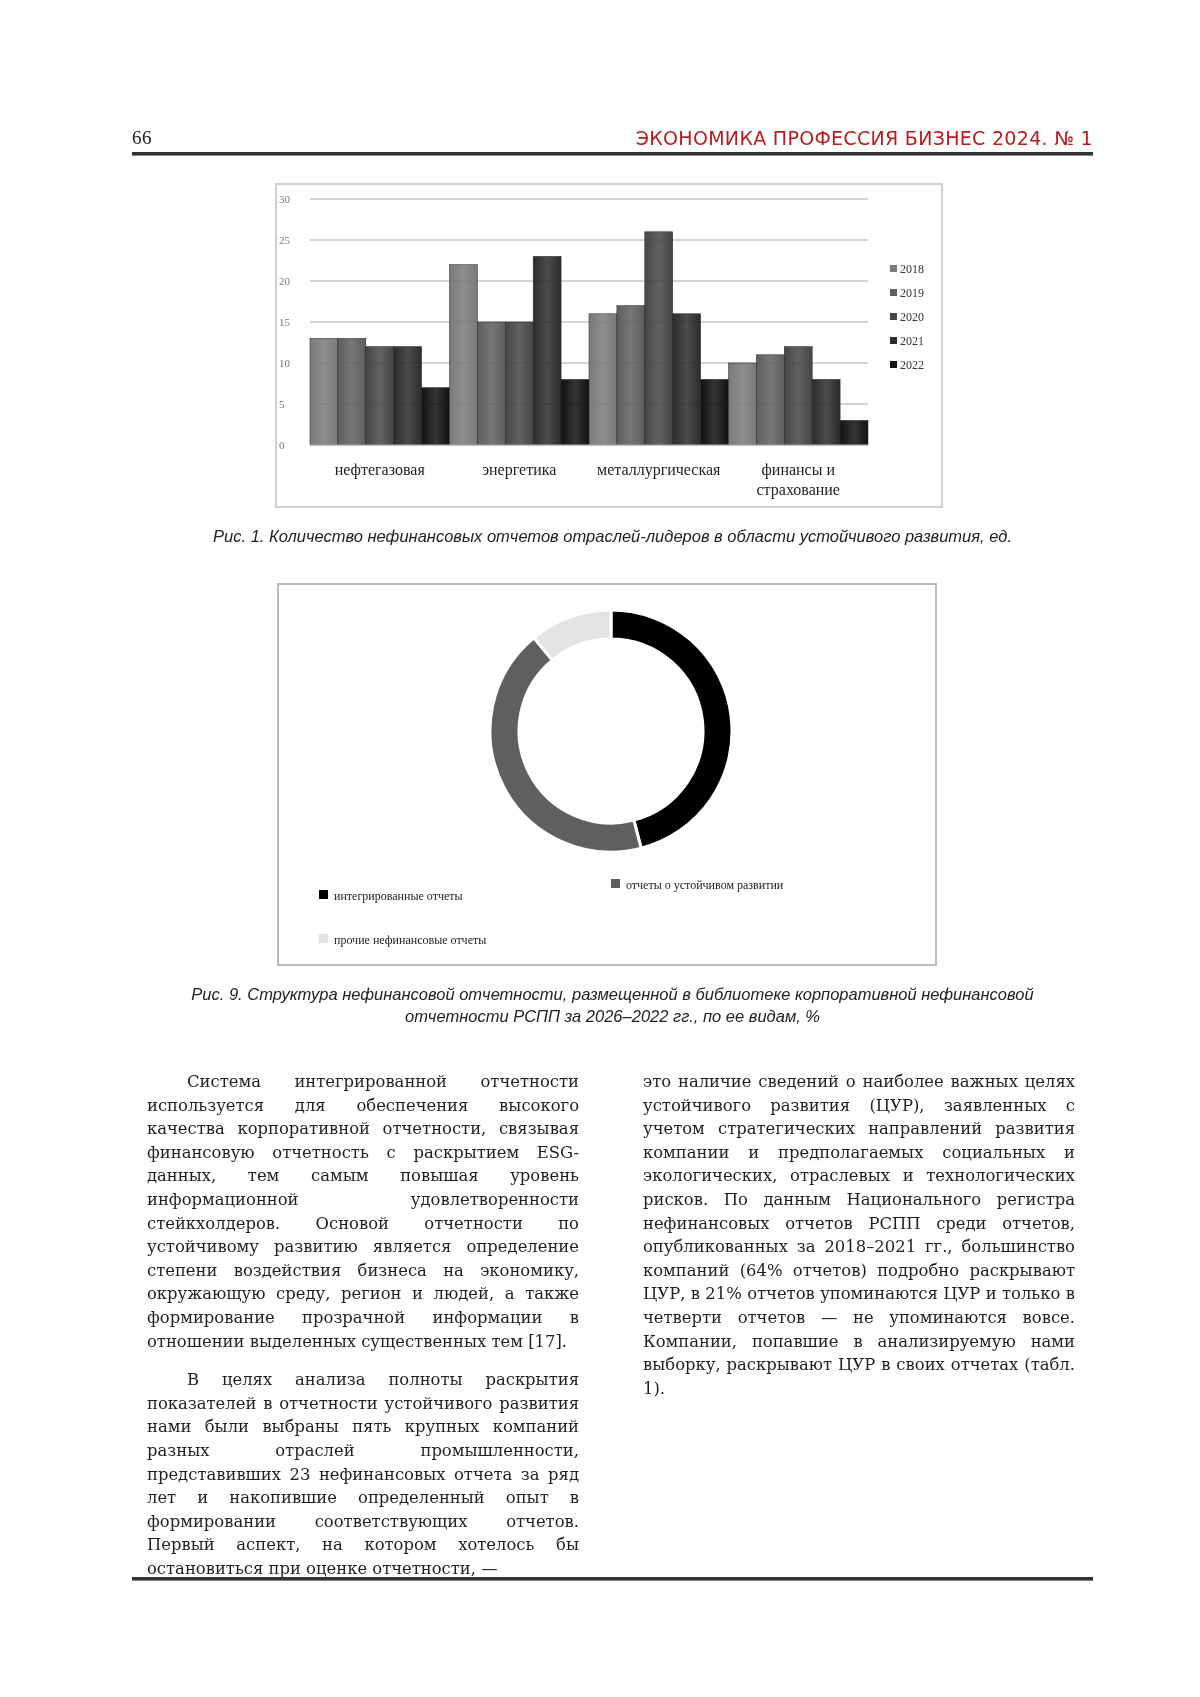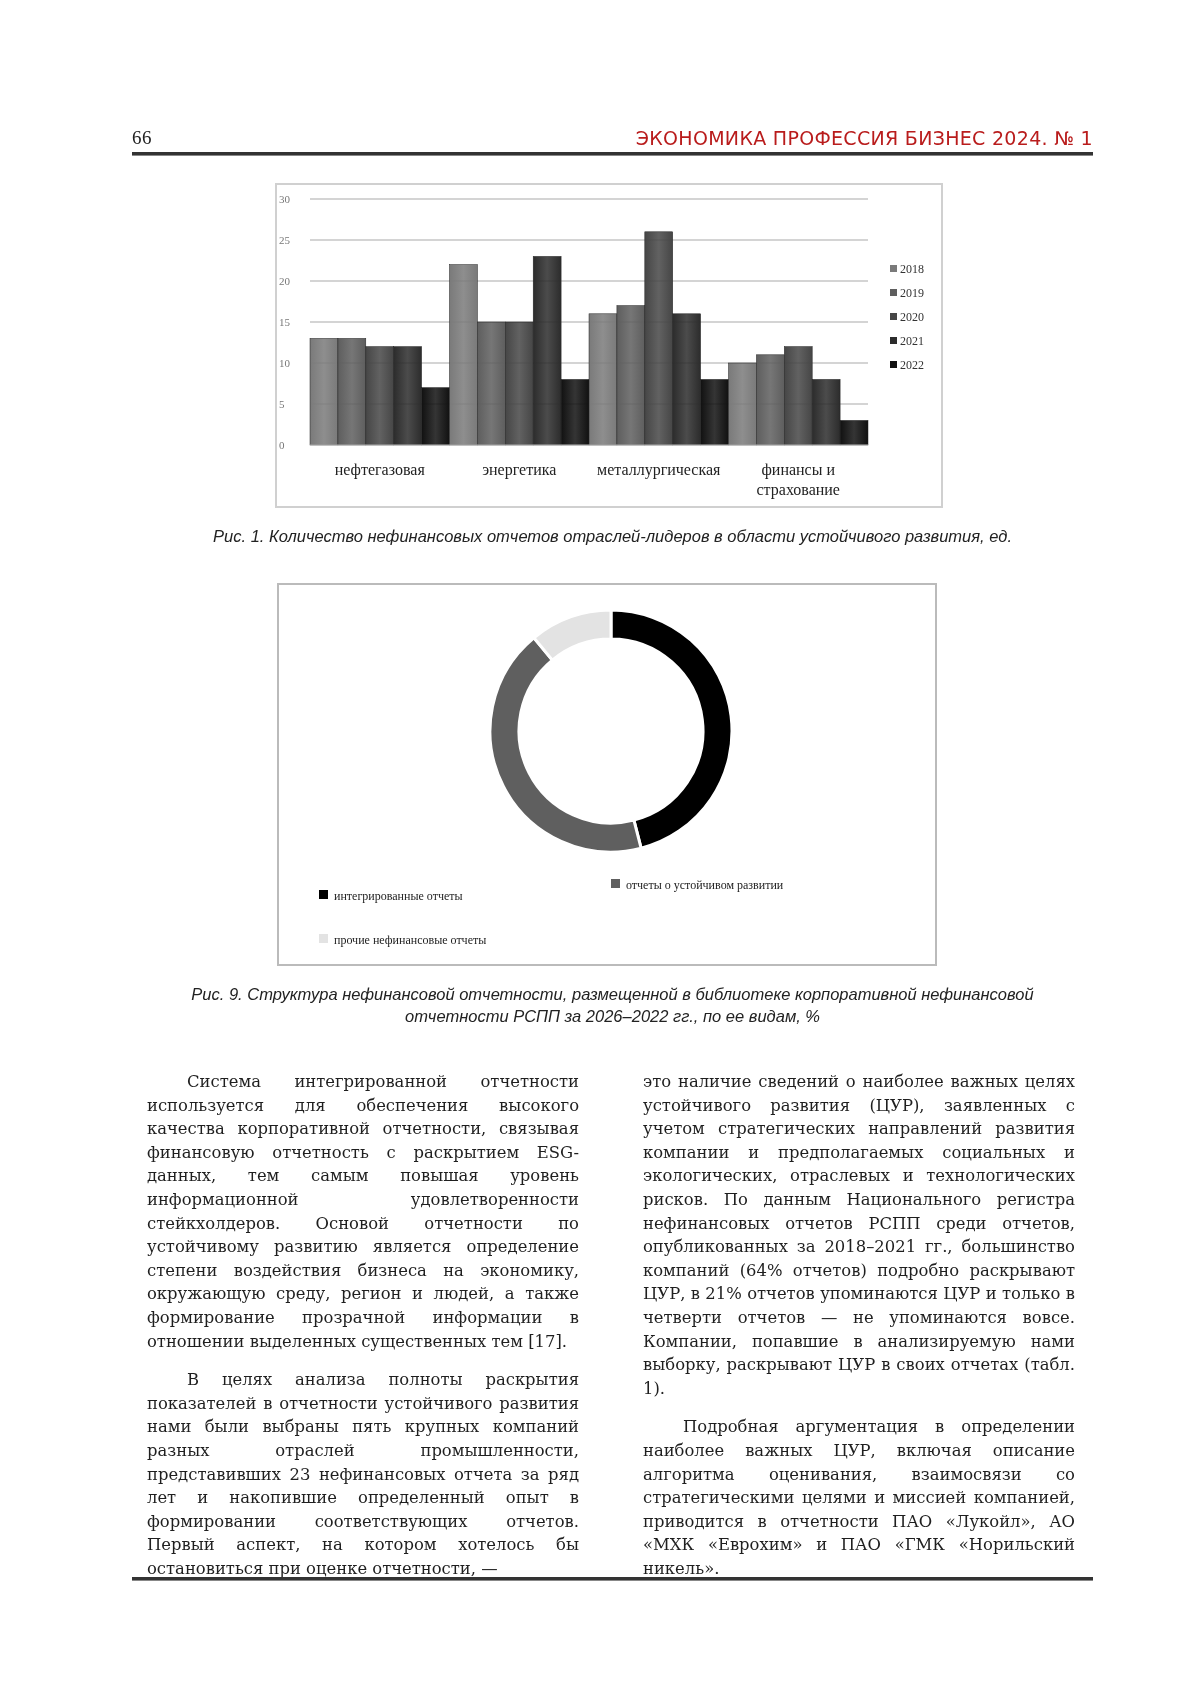--- a/index.html
+++ b/index.html
@@ -133,16 +133,15 @@
   <div>Рис. 9. Структура нефинансовой отчетности, размещенной в библиотеке корпоративной нефинансовой</div>
   <div>отчетности РСПП за 2026–2022 гг., по ее видам, %</div>
 </div>
 
 <div class="col left">
   <p class="indent">Система интегрированной отчетности используется для обеспечения высокого качества корпоративной отчетности, связывая финансовую отчетность с раскрытием ESG-данных, тем самым повышая уровень информационной удовлетворенности стейкхолдеров. Основой отчетности по устойчивому развитию является определение степени воздействия бизнеса на экономику, окружающую среду, регион и людей, а также формирование прозрачной информации в отношении выделенных существенных тем [17].</p>
   <p class="indent">В целях анализа полноты раскрытия показателей в отчетности устойчивого развития нами были выбраны пять крупных компаний разных отраслей промышленности, представивших 23 нефинансовых отчета за ряд лет и накопившие определенный опыт в формировании соответствующих отчетов. Первый аспект, на котором хотелось бы остановиться при оценке отчетности, —</p>
 </div>
 <div class="col right">
   <p>это наличие сведений о наиболее важных целях устойчивого развития (ЦУР), заявленных с учетом стратегических направлений развития компании и предполагаемых социальных и экологических, отраслевых и технологических рисков. По данным Национального регистра нефинансовых отчетов РСПП среди отчетов, опубликованных за 2018–2021 гг., большинство компаний (64% отчетов) подробно раскрывают ЦУР, в 21% отчетов упоминаются ЦУР и только в четверти отчетов — не упоминаются вовсе. Компании, попавшие в анализируемую нами выборку, раскрывают ЦУР в своих отчетах (табл. 1).</p>
-  <p class="indent">Подробная аргументация в определении наиболее важных ЦУР, включая описание алгоритма оценивания, взаимосвязи со стратегическими целями и миссией компанией, приводится в отчетности ПАО «Лукойл», АО «МХК «Еврохим» и ПАО «ГМК «Норильский никель».</p>
 </div>
 
 <div class="rule bottom"></div>
 
 </body></html>

